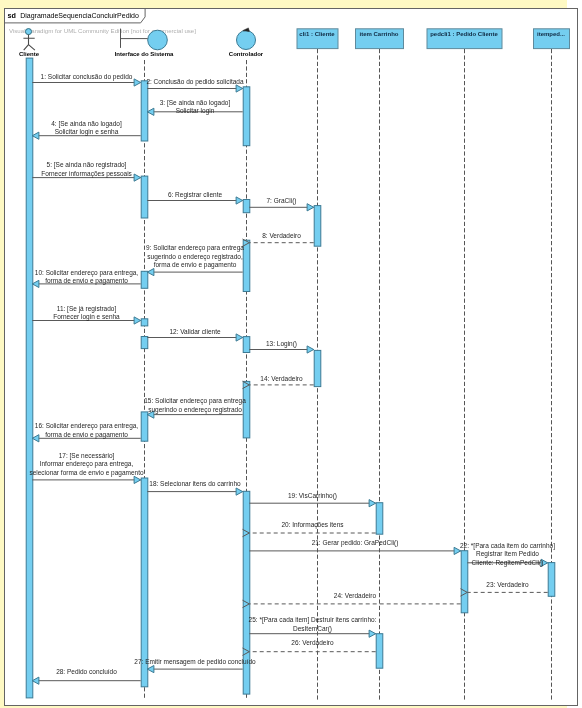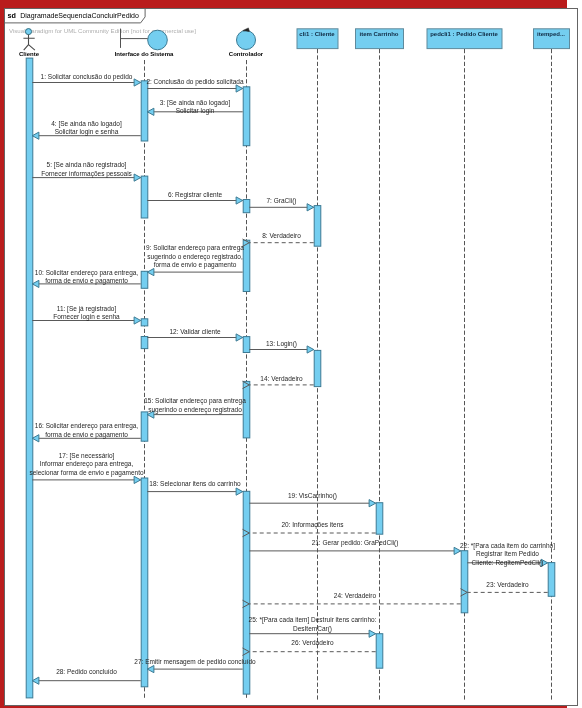--- a/index.html
+++ b/index.html
@@ -1,17 +1,17 @@
 <!DOCTYPE html>
 <html><head>
 <meta charset="utf-8">
 <style>
   html,body{margin:0;padding:0;background:#ffffff;}
   body{width:582px;height:708px;overflow:hidden;font-family:"Liberation Sans",sans-serif;}
-  #stage{position:relative;width:567px;height:708px;background:#b91c1c;}
+  #stage{position:relative;width:567px;height:708px;background:#fef9c3;}
   text{-webkit-font-smoothing:antialiased;}
   #svg{position:absolute;left:0;top:0;}
   text{font-family:"Liberation Sans",sans-serif;}
 </style>
 </head>
 <body>
 
 <div id="stage">
   <svg id="svg" width="582" height="708" xmlns="http://www.w3.org/2000/svg">
       <g>

